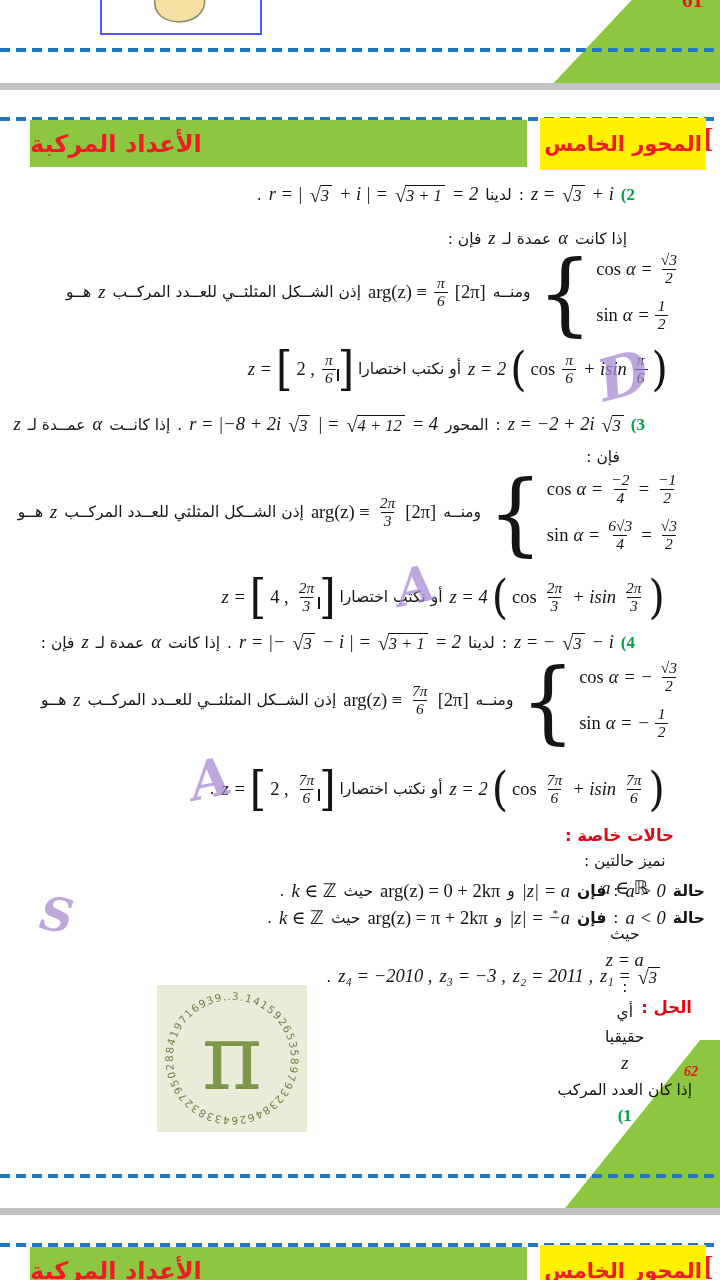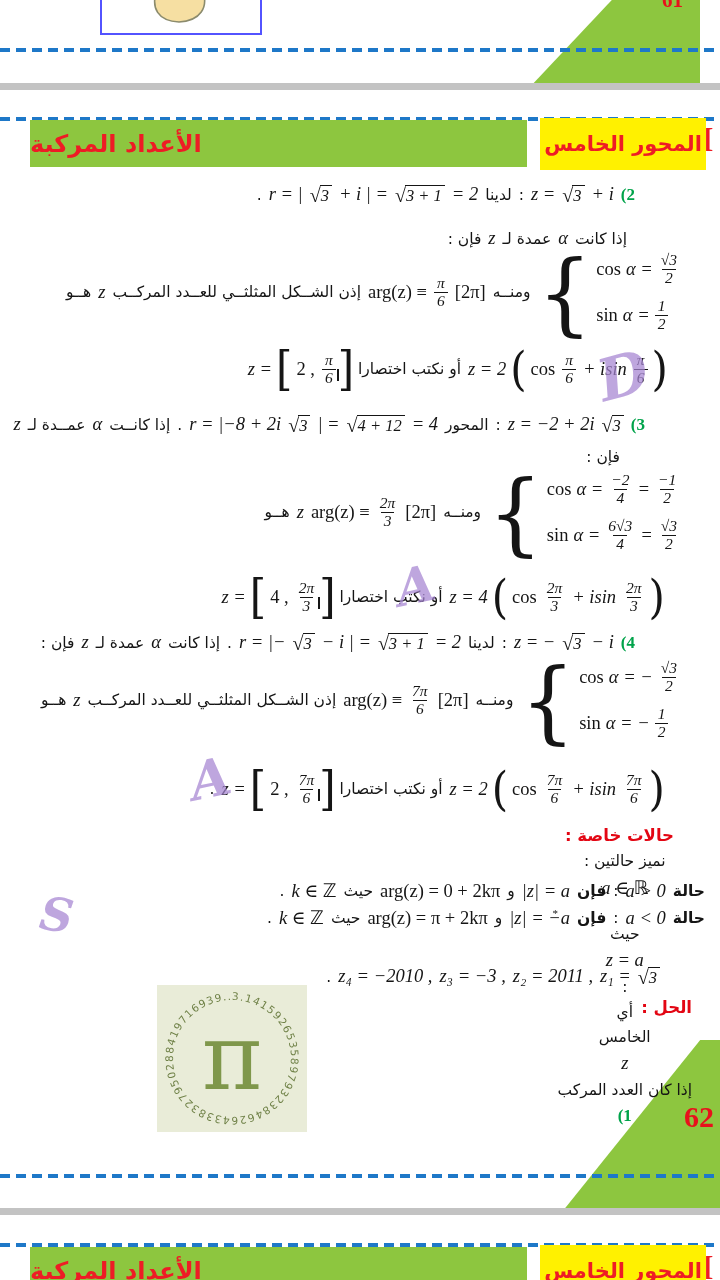--- a/index.html
+++ b/index.html
@@ -3,21 +3,21 @@
 <meta charset="utf-8">
 <style>
   html,body{margin:0;padding:0;background:#ffffff;}
   #page{position:relative;width:720px;height:1280px;background:#fff;overflow:hidden;
         font-family:"DejaVu Sans",sans-serif;}
   
   .dashline{position:absolute;left:0;width:720px;height:4px;z-index:5;
     background:repeating-linear-gradient(90deg,#1e78c8 0 10px,rgba(0,0,0,0) 10px 16px);}
   .graybar{position:absolute;left:0;width:720px;height:7px;background:#c3c3c3;z-index:4;}
   .wedge{position:absolute;background:#8dc63f;z-index:1;}
-  #wedge-top{left:520px;top:0;width:180px;height:88px;
+  #wedge-top{left:540px;top:0;width:180px;height:88px;
     clip-path:polygon(51% 0,100% 0,100% 100%,5% 100%);overflow:hidden;}
   #wedge-bottom{left:540px;top:1040px;width:180px;height:168px;
     clip-path:polygon(89% 0,100% 0,100% 100%,14% 100%);}
   .pagenum{position:absolute;color:#e8111c;font-family:"Liberation Serif","DejaVu Serif",serif;
     font-weight:700;z-index:2;}
   #pagenum-top{left:142px;top:-12px;font-size:21px;}
   #pagenum-bottom{left:142px;top:58px;font-size:22px;}
   .band{position:absolute;left:30px;width:497px;height:47px;background:#8dc63f;z-index:6;
     display:flex;align-items:center;justify-content:flex-start;}
   .band .t{color:#ee1c25;font-weight:700;font-size:24px;}
@@ -204,20 +204,21 @@
           <span class="sqv">3</span>
         </span>
         <span class="g">(3</span>
       </div>
       <div class="line" style="top: 448px; right: 100px;">
         <span class="ar">فإن :</span>
       </div>
       <div class="line" style="top: 472px; right: 40px;">
         <span class="ar">هــو</span>
         <span class="m">z</span>
+        <span class="ar">إذن الشــكل المثلثي للعــدد المركــب</span>
         <span class="r">arg(z) ≡</span>
         <span class="frac">
           <span class="fn">2π</span>
           <span class="fd">3</span>
         </span>
         <span class="r">[2π]</span>
         <span class="ar">ومنــه</span>
         <span class="sys">
           <span class="brace">{</span>
           <span class="syscol">
@@ -366,21 +367,21 @@
         <span class="red">حالات خاصة :</span>
       </div>
       <div class="line" style="top: 852px; right: 28px; flex-direction: column;">
         <span class="ar">نميز حالتين :</span>
         <span class="m">a ∈ ℝ</span>
         <span class="sup">*</span>
         <span class="ar">حيث</span>
         <span class="m">z = a</span>
         <span class="ar">:</span>
         <span class="ar">أي</span>
-        <span class="ar">الخامس</span>
+        <span class="ar">حقيقيا</span>
         <span class="m">z</span>
         <span class="ar">إذا كان العدد المركب</span>
         <span class="g">(1</span>
       </div>
       <div class="line" style="top: 880px; right: 15px;">
         <span class="ar">.</span>
         <span class="m">k ∈ ℤ</span>
         <span class="ar">حيث</span>
         <span class="r">arg(z) = 0 + 2kπ</span>
         <span class="ar">و</span>
@@ -425,21 +426,21 @@
         <path id="circ" d="M 75,15 A 59,58.5 0 1 1 74.9,15"></path>
       </defs>
       <text font-family="DejaVu Sans, sans-serif" font-size="10.5" letter-spacing="1.2" fill="#6f8147">
         <textPath href="#circ">3.14159265358979323846264338327950288419716939.....</textPath>
       </text>
       <text x="75" y="104" text-anchor="middle" font-family="DejaVu Serif, serif" font-size="92" fill="#7f974b">π</text>
     </svg>
   </div>
 
   <div class="wedge" id="wedge-bottom"></div>
-  <div class="pagenum" id="pagenum-bottom" style="left:684px;top:1100px;font-size:30px;">62</div>
+  <div class="pagenum" id="pagenum-bottom" style="left:684px;top:1064px;font-size:14px;font-style:italic;">62</div>
 
   <div class="dashline" style="top:1174px"></div>
   <div class="graybar" style="top:1208px"></div>
   <div class="dashline" style="top:1243px"></div>
 
   <div class="band" style="top:1247px">
     <span class="t">الأعداد المركبة</span>
   </div>
   <div class="tab" style="top:1245px">
     <span class="t">المحور الخامس</span>

